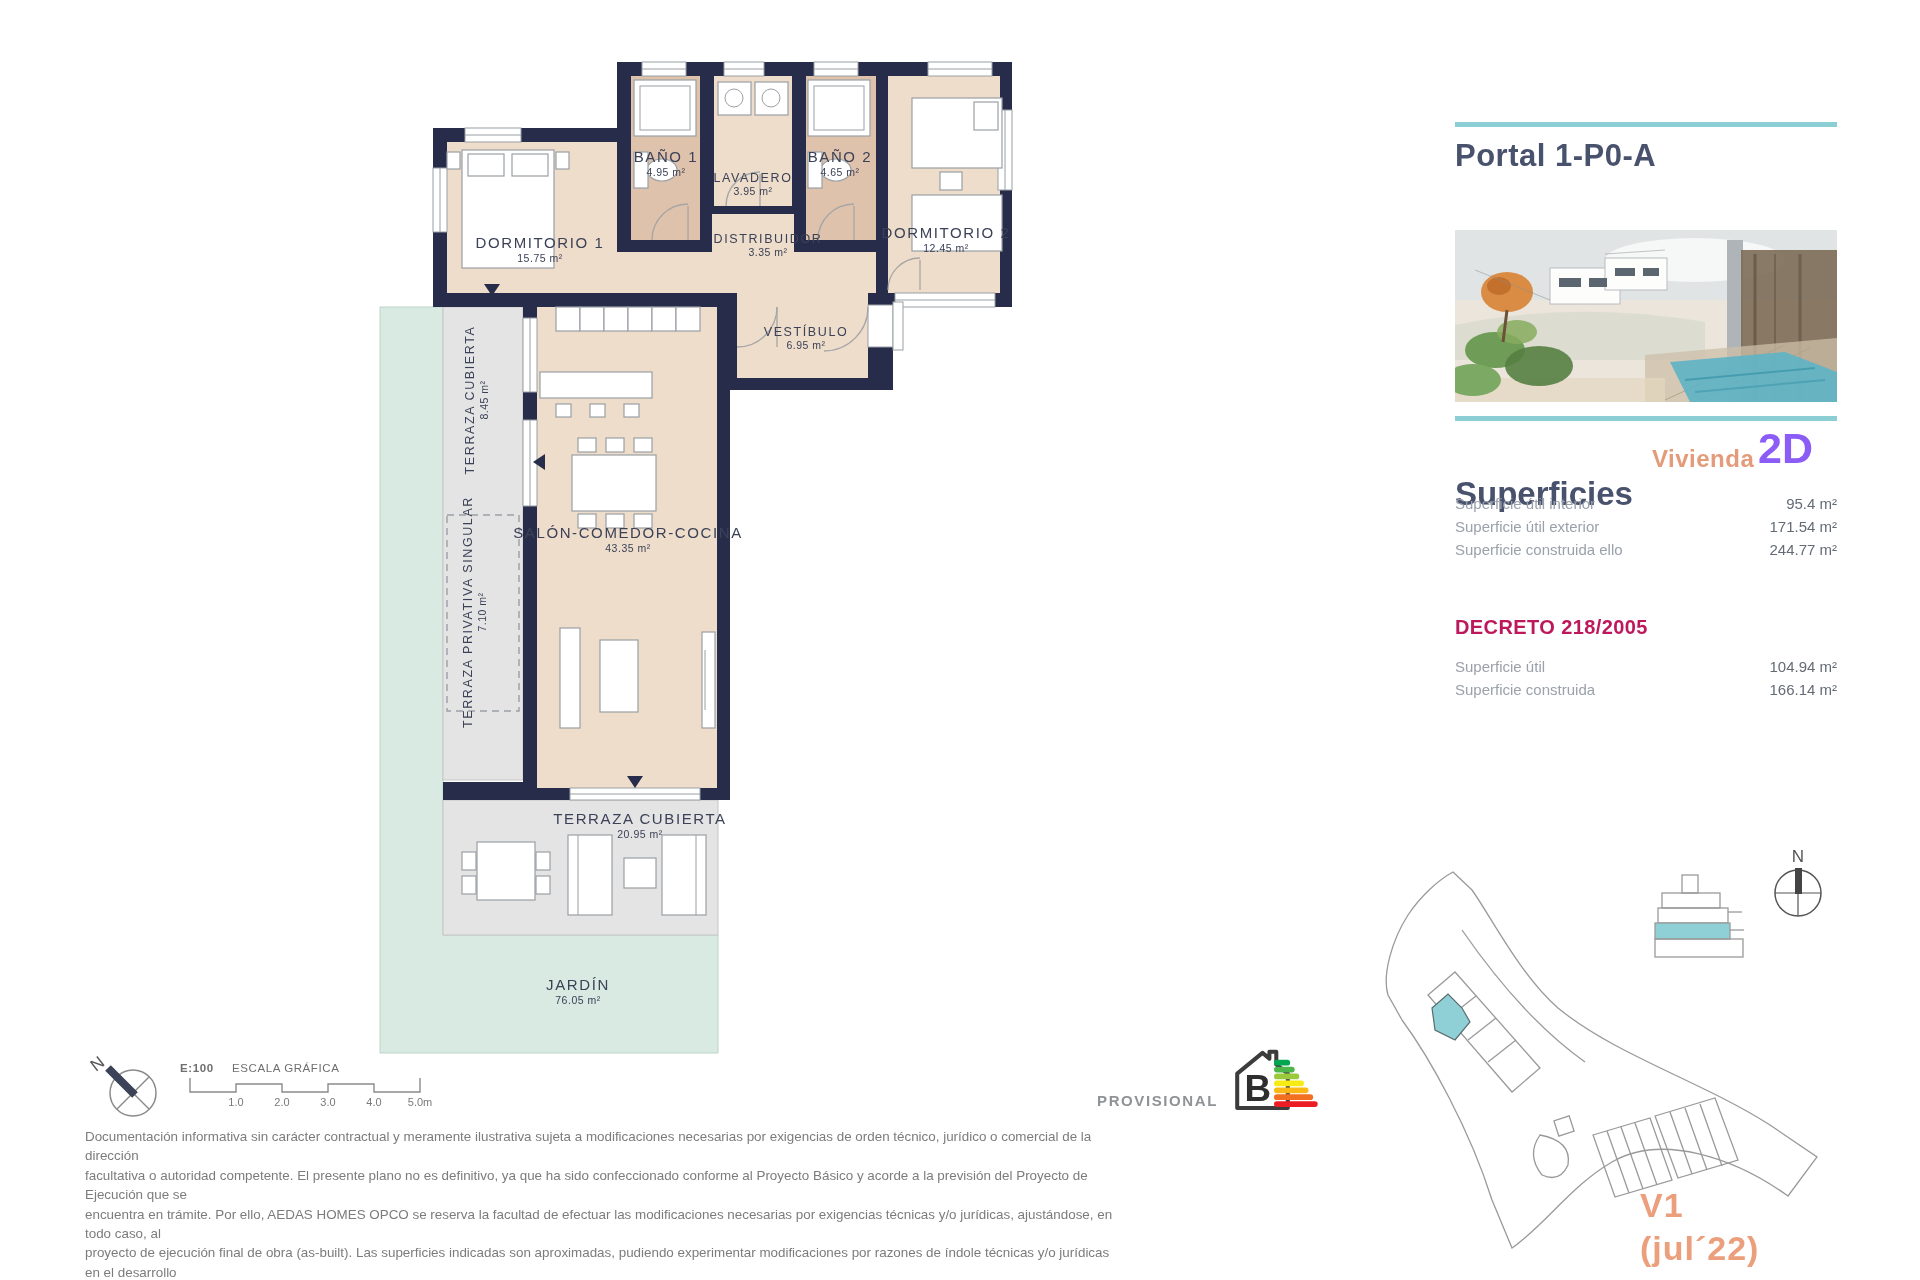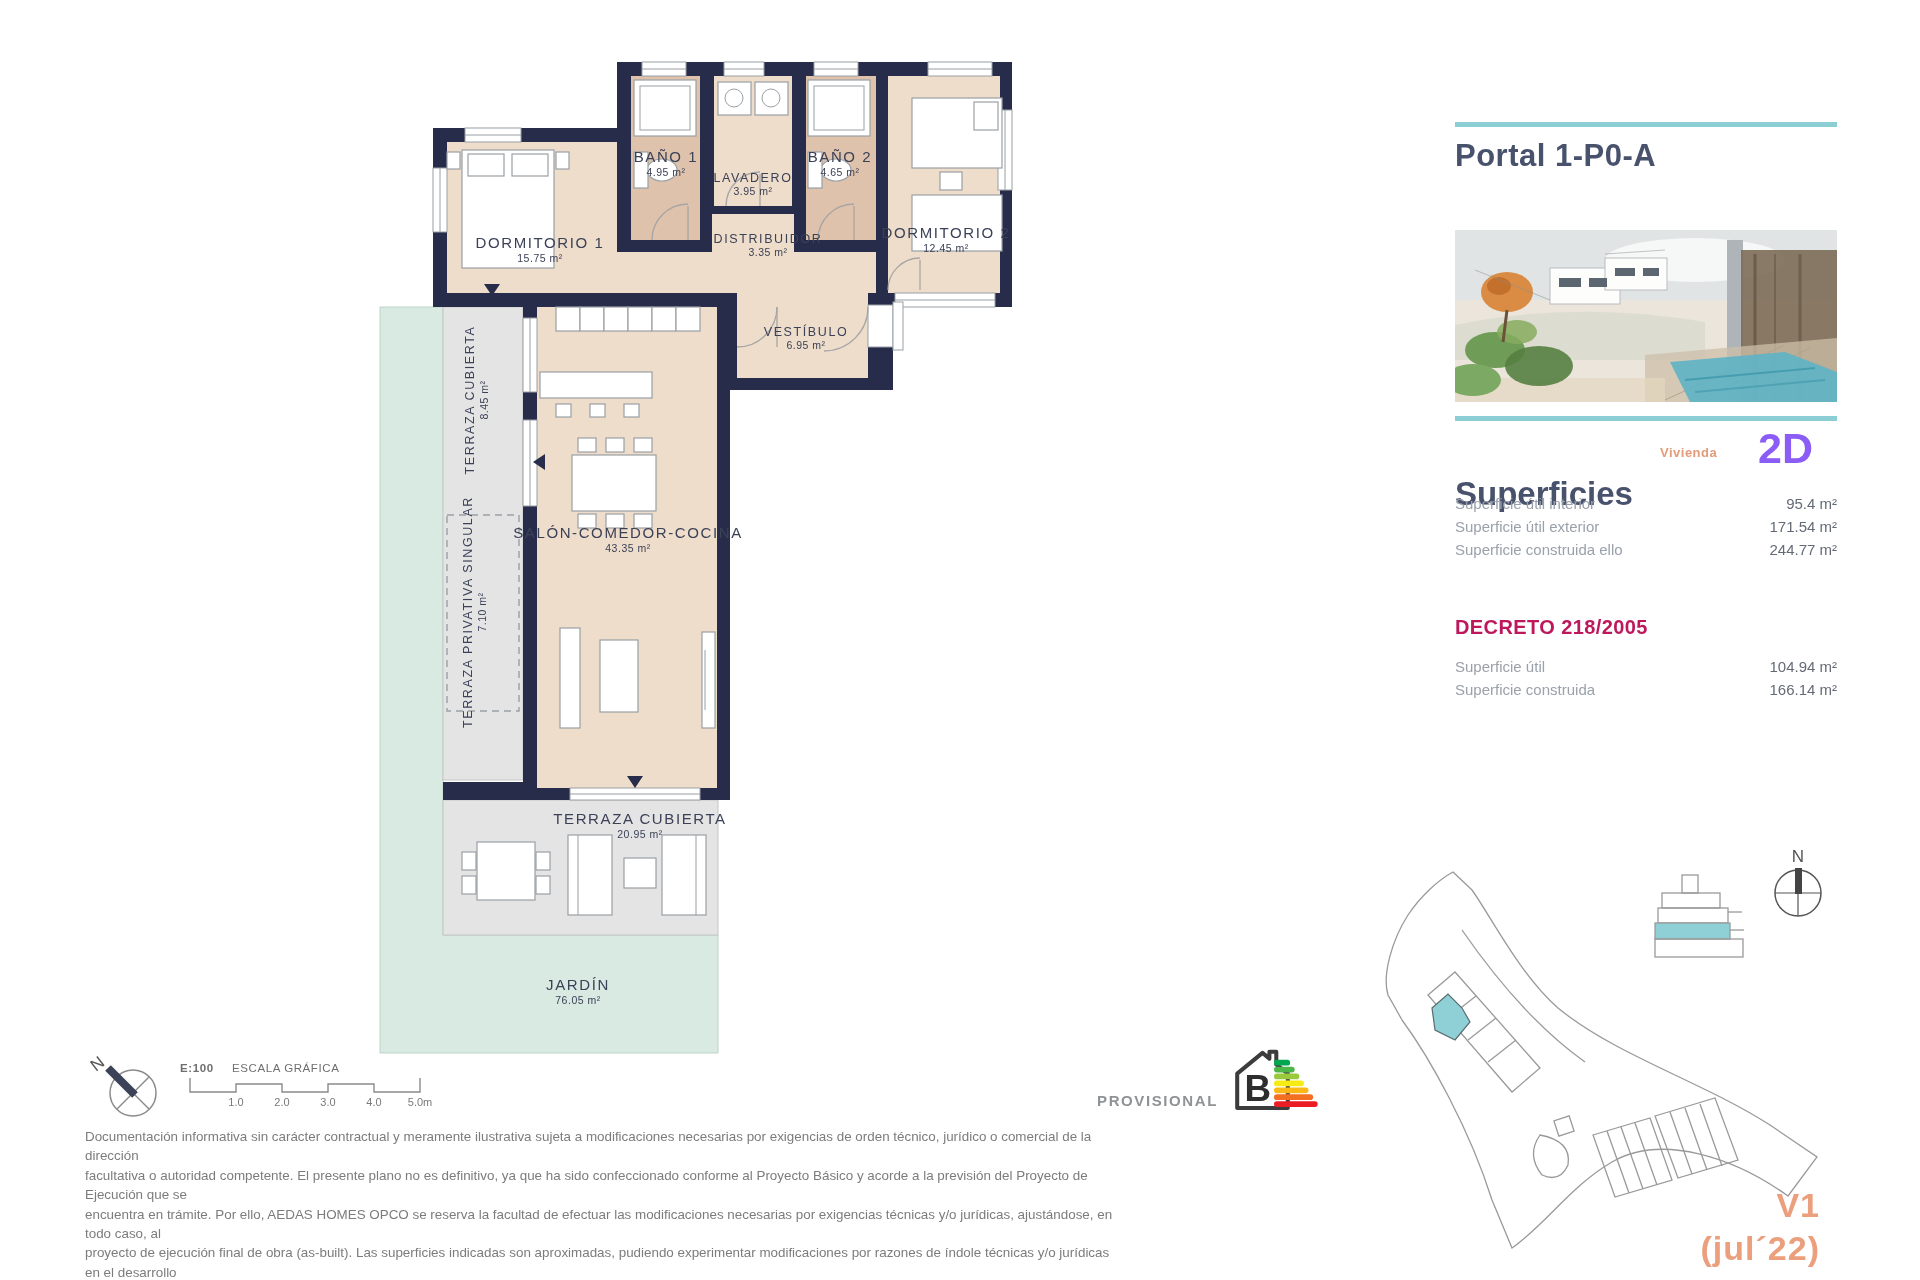--- a/index.html
+++ b/index.html
@@ -27,28 +27,28 @@
   .sketch{stroke:#9a9a9a;stroke-width:1.3;fill:none;}
   .scaletxt{font-size:11.5px;fill:#6f6f6f;letter-spacing:.6px;}
   .ticktxt{font-size:11px;fill:#7a7a7a;text-anchor:middle;}
   .prov{font-size:15px;fill:#8f9396;letter-spacing:1.6px;font-weight:bold;text-anchor:end;}
 
   
   .divider{position:absolute;left:1455px;width:382px;height:5px;background:#8bced3;}
   #portal-title{left:1455px;top:138px;font-size:31px;font-weight:bold;color:#49526d;letter-spacing:.5px;}
   #render-img{left:1455px;top:230px;width:382px;height:172px;}
   #sup-title{left:1455px;top:432px;font-size:33px;font-weight:bold;color:#49526d;margin-top:43px;}
-  #vivienda{left:1652px;top:445px;font-size:13px;font-weight:bold;color:#e39b7a;letter-spacing:.5px;margin-left:8px;}
+  #vivienda{left:1652px;top:445px;font-size:24px;font-weight:bold;color:#e39b7a;letter-spacing:.5px;}
   #viv-type{left:1758px;top:424px;font-size:43px;font-weight:bold;color:#8b5cf6;}
   .suprows{left:1455px;width:382px;margin-top:16px;}
   .srow{display:flex;justify-content:space-between;height:23px;font-size:15px;}
   .srow .lab{color:#9aa1ab;}
   .srow .val{color:#646b76;}
   #decreto-title{left:1455px;top:616px;font-size:20px;font-weight:bold;color:#be185d;letter-spacing:.4px;}
-  #version{left:1640px;top:1184px;width:180px;text-align:right;font-size:34px;font-weight:bold;
+  #version{left:1640px;top:1184px;width:180px;text-align:left;font-size:34px;font-weight:bold;
            color:#eb9f7d;line-height:43px;letter-spacing:1px;}
   #legal{left:85px;top:1127px;width:1032px;font-size:13.4px;line-height:19.4px;color:#7c7c7c;
          white-space:pre-line;}
 </style>
 </head>
 <body>
 
 <svg id="plan-svg" width="1350" height="1280" viewBox="0 0 1350 1280">
 
   <g>

